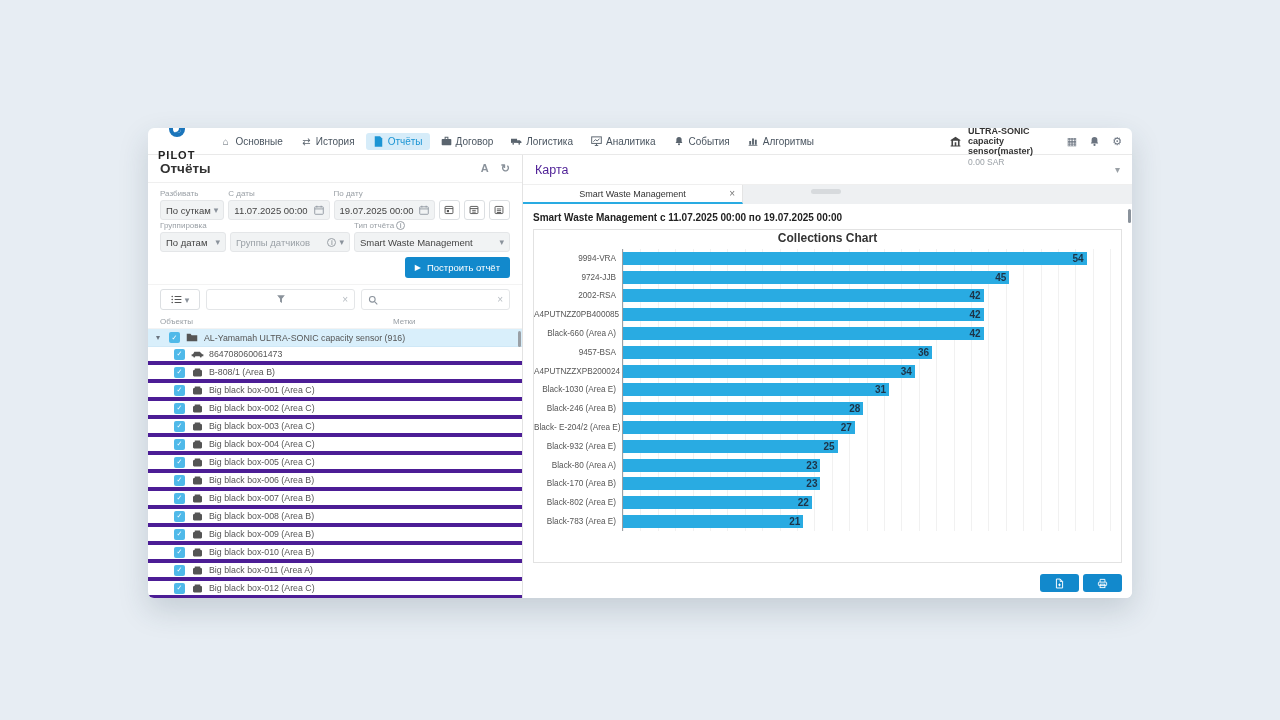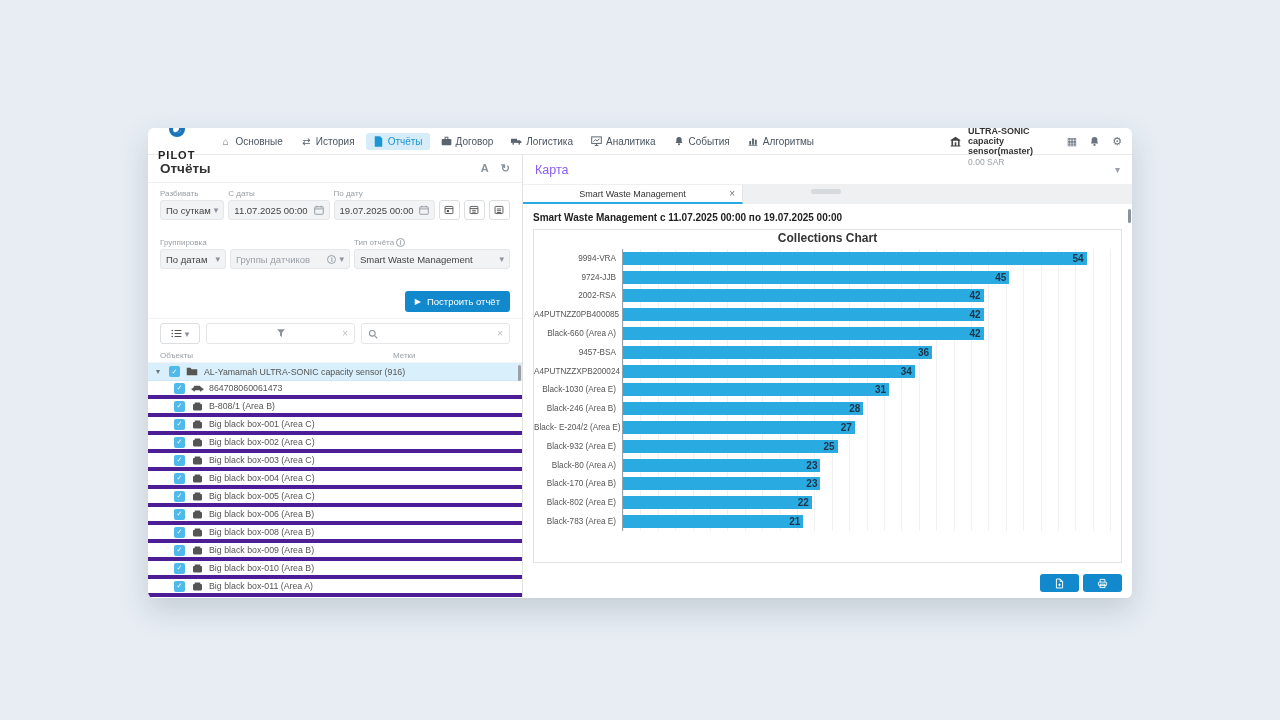--- a/index.html
+++ b/index.html
@@ -30,21 +30,21 @@
   .main { display:flex; height:443px; }
   .left { width:375px; border-right:1px solid #e3e3e3; display:flex; flex-direction:column; }
   .right { flex:1; position:relative; }
 
   
   .panel-head { height:28px; display:flex; align-items:center; justify-content:space-between; padding:0 12px; border-bottom:1px solid #efefef; }
   .panel-title { font-size:13.5px; font-weight:bold; color:#333; }
   .panel-head-icons { display:flex; gap:12px; color:#8a929b; }
   .ph-ic { font-size:11px; font-weight:bold; cursor:pointer; }
   .form { padding:6px 12px 4px; }
-  .frow { display:flex; gap:4px; margin-bottom:18px; align-items:flex-end; }
+  .frow { display:flex; gap:4px; margin-bottom:1px; align-items:flex-end; }
   .fcol { display:flex; flex-direction:column; gap:2px; }
   .flabel { font-size:8px; color:#9aa0a6; display:flex; gap:2px; align-items:center; }
   .ctrl { height:20px; background:#f1f3f4; border:1px solid #e4e6e8; border-radius:3px; display:flex; align-items:center; padding:0 5px; font-size:9.5px; color:#444; gap:3px; }
   .ctrl input { border:0; background:transparent; font-size:9.5px; color:#444; width:100%; outline:none; font-family:inherit; }
   .ctrl .grow { flex:1; white-space:nowrap; overflow:hidden; }
   .ctrl .muted { color:#9aa0a6; }
   .car { color:#8a929b; font-size:9px; }
   .mini-btn { width:22px; height:20px; border:1px solid #dcdfe2; background:#fff; border-radius:3px; display:flex; align-items:center; justify-content:center; color:#555; cursor:pointer; }
   .info-dot { width:9px; height:9px; border-radius:50%; border:1px solid #9aa0a6; color:#9aa0a6; font-size:6.5px; display:inline-flex; align-items:center; justify-content:center; font-weight:bold; }
   .build-row { display:flex; justify-content:flex-end; padding:0 12px 6px; }
@@ -60,21 +60,21 @@
   .trow { height:18px; display:flex; align-items:center; gap:5px; padding:0 8px; border-bottom:4px solid #4c1d95; font-size:8.8px; color:#555; cursor:pointer; }
   .trow.root { background:#d9effb; border-bottom:1px solid #cfe8f7; }
   .trow .chev { color:#6b7480; font-size:8px; width:8px; }
   .trow.child { padding-left:26px; }
   .cb { width:11px; height:11px; border-radius:2px; background:#4fb9e9; color:#fff; font-size:7px; display:inline-flex; align-items:center; justify-content:center; flex:none; }
   .ti { color:#555; display:inline-flex; width:14px; justify-content:center; flex:none; }
   .list-scroll { position:absolute; right:1px; top:2px; width:3px; height:16px; background:#9aa0a6; border-radius:2px; }
 
   
   .map-head { height:30px; display:flex; align-items:center; justify-content:space-between; padding:0 12px; border-bottom:1px solid #efefef; }
-  .map-title { font-size:12.5px; color:#8b5cf6; }
+  .map-title { font-size:12.5px; color:#4c1d95; }
   .map-chev { color:#9aa0a6; font-size:10px; cursor:pointer; }
   .report { position:absolute; left:0; top:30px; right:0; bottom:0; display:flex; flex-direction:column; background:#fff; }
   .tabbar { height:19px; background:#eef0f2; display:flex; position:relative; }
   .tab { width:220px; background:#fff; border-right:1px solid #e4e4e4; border-bottom:2px solid #29abe2; display:flex; align-items:center; justify-content:center; position:relative; font-size:9px; color:#333; cursor:pointer; }
   .tab .x { position:absolute; right:7px; color:#777; font-size:10px; cursor:pointer; }
   .handle { position:absolute; left:288px; top:4px; width:30px; height:5px; border-radius:3px; background:#d7dadd; cursor:row-resize; }
   .rep-body { flex:1; padding:8px 10px 6px; position:relative; }
   .rep-head { font-size:10px; font-weight:bold; color:#222; margin-bottom:6px; }
   .chart-box { border:1px solid #e2e2e2; height:334px; padding-top:1px; overflow:hidden; }
   .chart-title { text-align:center; font-size:12px; font-weight:bold; color:#333; margin-bottom:4px; }
@@ -422,20 +422,30 @@
             <span>Big black box-006 (Area B)</span>
           </div>
           <div class="trow child">
             <span class="cb">✓</span>
             <span class="ti">
               <svg width="11" height="9" viewBox="0 0 14 12">
                 <rect x="3" y="0.5" width="8" height="2.2" rx="1" fill="#555"></rect>
                 <rect x="1" y="2.6" width="12" height="8.6" rx="1.5" fill="#555"></rect>
               </svg>
             </span>
+            <span>Big black box-007 (Area B)</span>
+          </div>
+          <div class="trow child">
+            <span class="cb">✓</span>
+            <span class="ti">
+              <svg width="11" height="9" viewBox="0 0 14 12">
+                <rect x="3" y="0.5" width="8" height="2.2" rx="1" fill="#555"></rect>
+                <rect x="1" y="2.6" width="12" height="8.6" rx="1.5" fill="#555"></rect>
+              </svg>
+            </span>
             <span>Big black box-008 (Area B)</span>
           </div>
           <div class="trow child">
             <span class="cb">✓</span>
             <span class="ti">
               <svg width="11" height="9" viewBox="0 0 14 12">
                 <rect x="3" y="0.5" width="8" height="2.2" rx="1" fill="#555"></rect>
                 <rect x="1" y="2.6" width="12" height="8.6" rx="1.5" fill="#555"></rect>
               </svg>
             </span>

